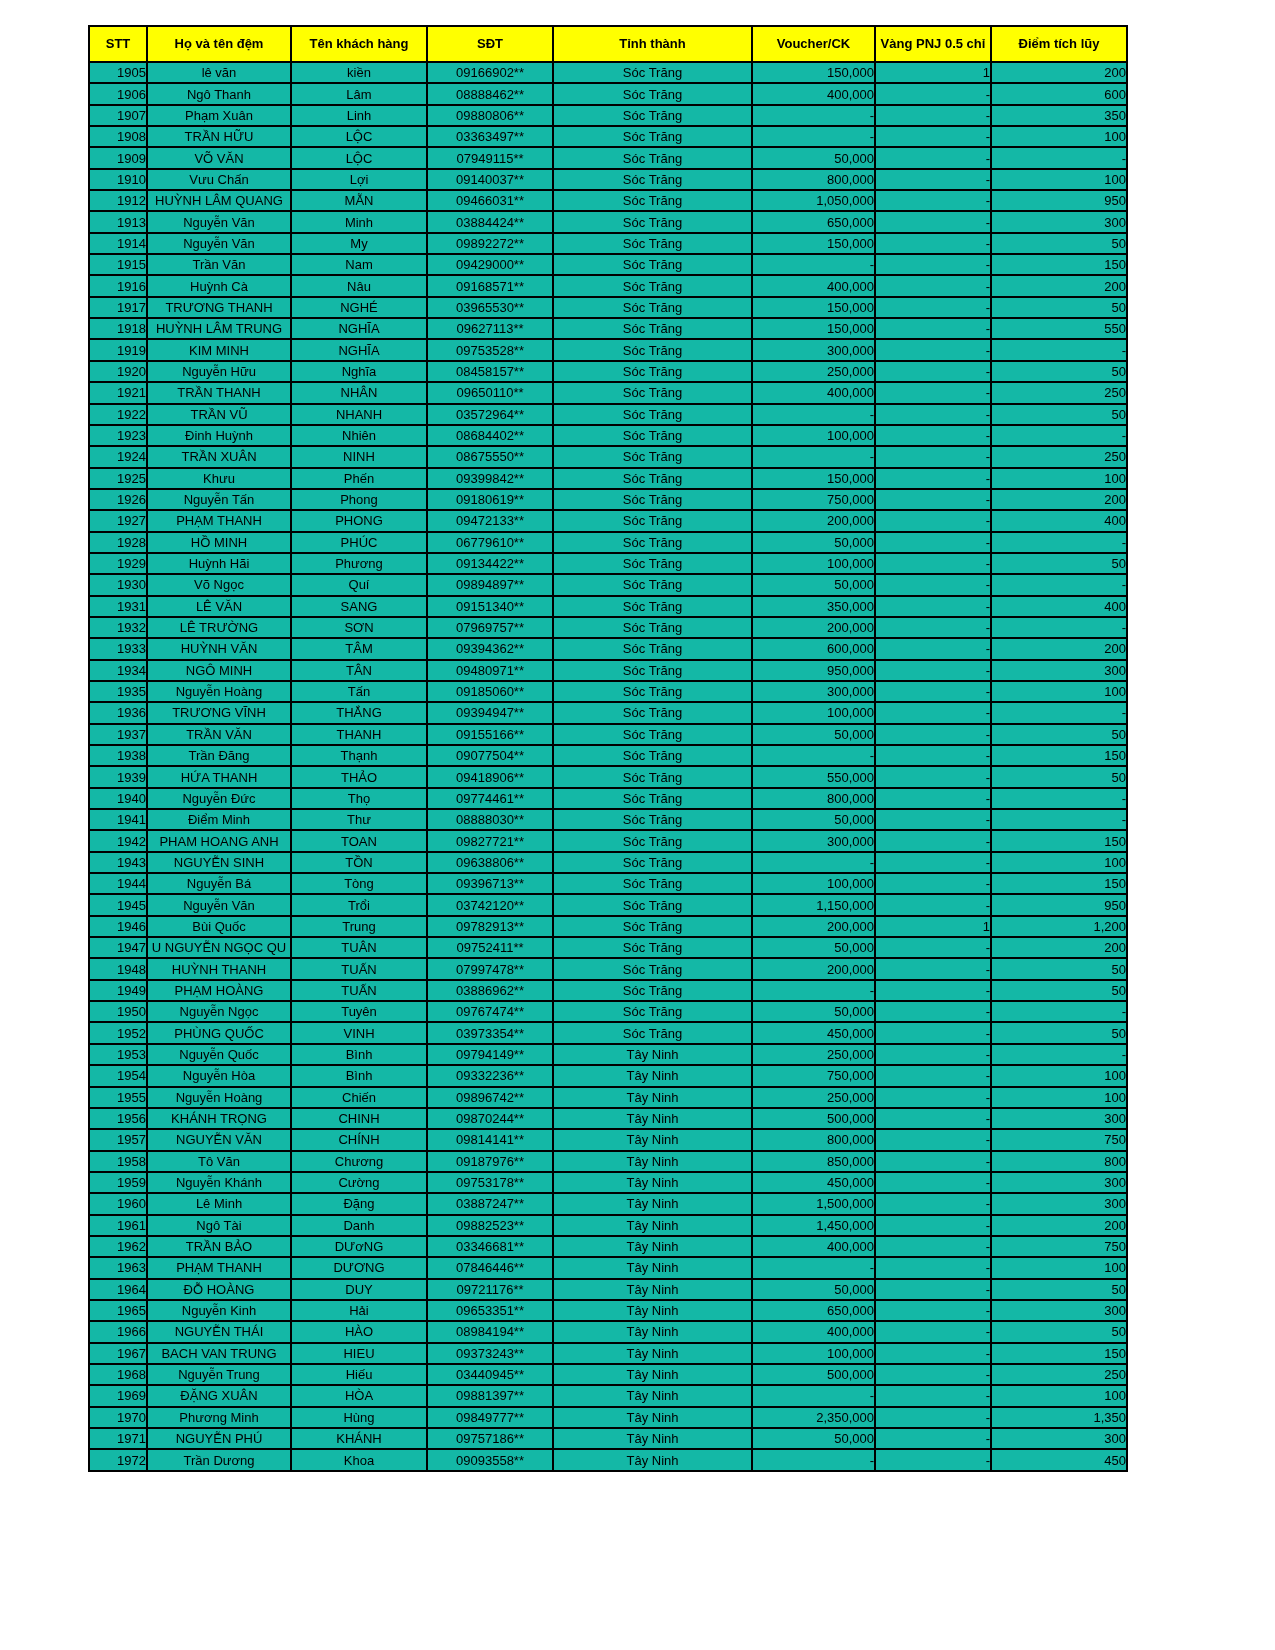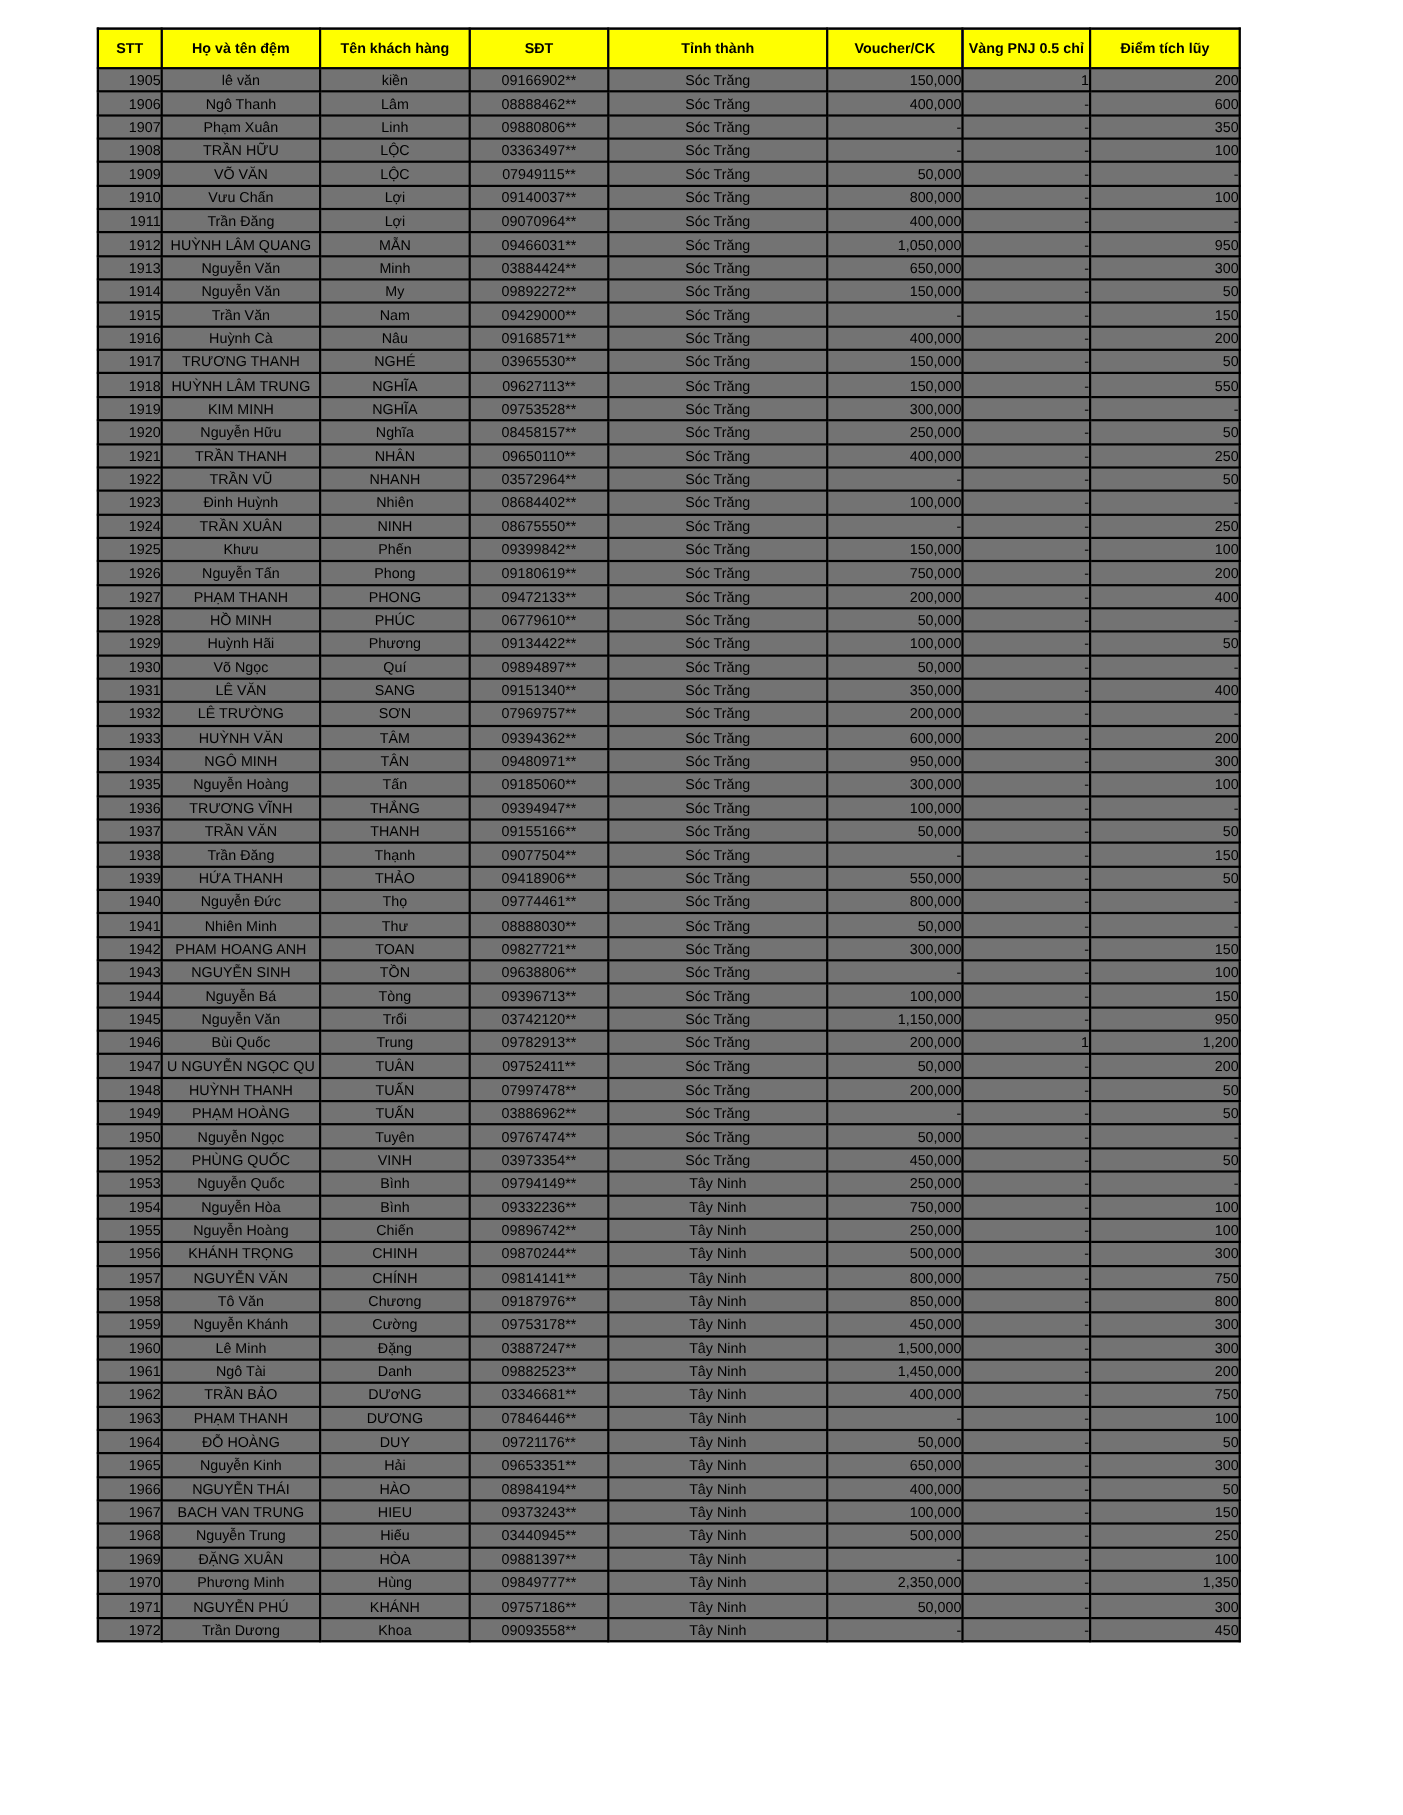--- a/index.html
+++ b/index.html
@@ -4,21 +4,21 @@
 <style>
   html,body{margin:0;padding:0;background:#ffffff;}
   body{
     width:1275px;height:1650px;position:relative;
     font-family:"Liberation Sans", sans-serif;
     color:#000;
   }
   table.sheet{
     position:absolute;left:88px;top:25px;
     border-collapse:collapse;table-layout:fixed;
-    background:#737373;
+    background:#14b8a6;
   }
   table.sheet th, table.sheet td{
     border:2px solid #000;
     overflow:hidden;white-space:nowrap;
     font-size:13px;
     padding:0;
   }
   table.sheet thead th{
     background:#FFFF00;
     font-weight:bold;
@@ -120,30 +120,20 @@
         <td class="al-right">1910</td>
         <td class="al-center">Vưu Chấn</td>
         <td class="al-center">Lợi</td>
         <td class="al-center">09140037**</td>
         <td class="al-center">Sóc Trăng</td>
         <td class="al-num">800,000</td>
         <td class="al-num dash">-</td>
         <td class="al-num">100</td>
       </tr>
       <tr>
-        <td class="al-right">1911</td>
-        <td class="al-center">Trần Đăng</td>
-        <td class="al-center">Lợi</td>
-        <td class="al-center">09070964**</td>
-        <td class="al-center">Sóc Trăng</td>
-        <td class="al-num">400,000</td>
-        <td class="al-num dash">-</td>
-        <td class="al-num dash">-</td>
-      </tr>
-      <tr>
         <td class="al-right">1912</td>
         <td class="al-center">HUỲNH LÂM QUANG</td>
         <td class="al-center">MẪN</td>
         <td class="al-center">09466031**</td>
         <td class="al-center">Sóc Trăng</td>
         <td class="al-num">1,050,000</td>
         <td class="al-num dash">-</td>
         <td class="al-num">950</td>
       </tr>
       <tr>
@@ -421,21 +411,21 @@
         <td class="al-center">Nguyễn Đức</td>
         <td class="al-center">Thọ</td>
         <td class="al-center">09774461**</td>
         <td class="al-center">Sóc Trăng</td>
         <td class="al-num">800,000</td>
         <td class="al-num dash">-</td>
         <td class="al-num dash">-</td>
       </tr>
       <tr>
         <td class="al-right">1941</td>
-        <td class="al-center">Nhiên Minh</td>
+        <td class="al-center">Điểm Minh</td>
         <td class="al-center">Thư</td>
         <td class="al-center">08888030**</td>
         <td class="al-center">Sóc Trăng</td>
         <td class="al-num">50,000</td>
         <td class="al-num dash">-</td>
         <td class="al-num dash">-</td>
       </tr>
       <tr>
         <td class="al-right">1942</td>
         <td class="al-center">PHAM HOANG ANH</td>

